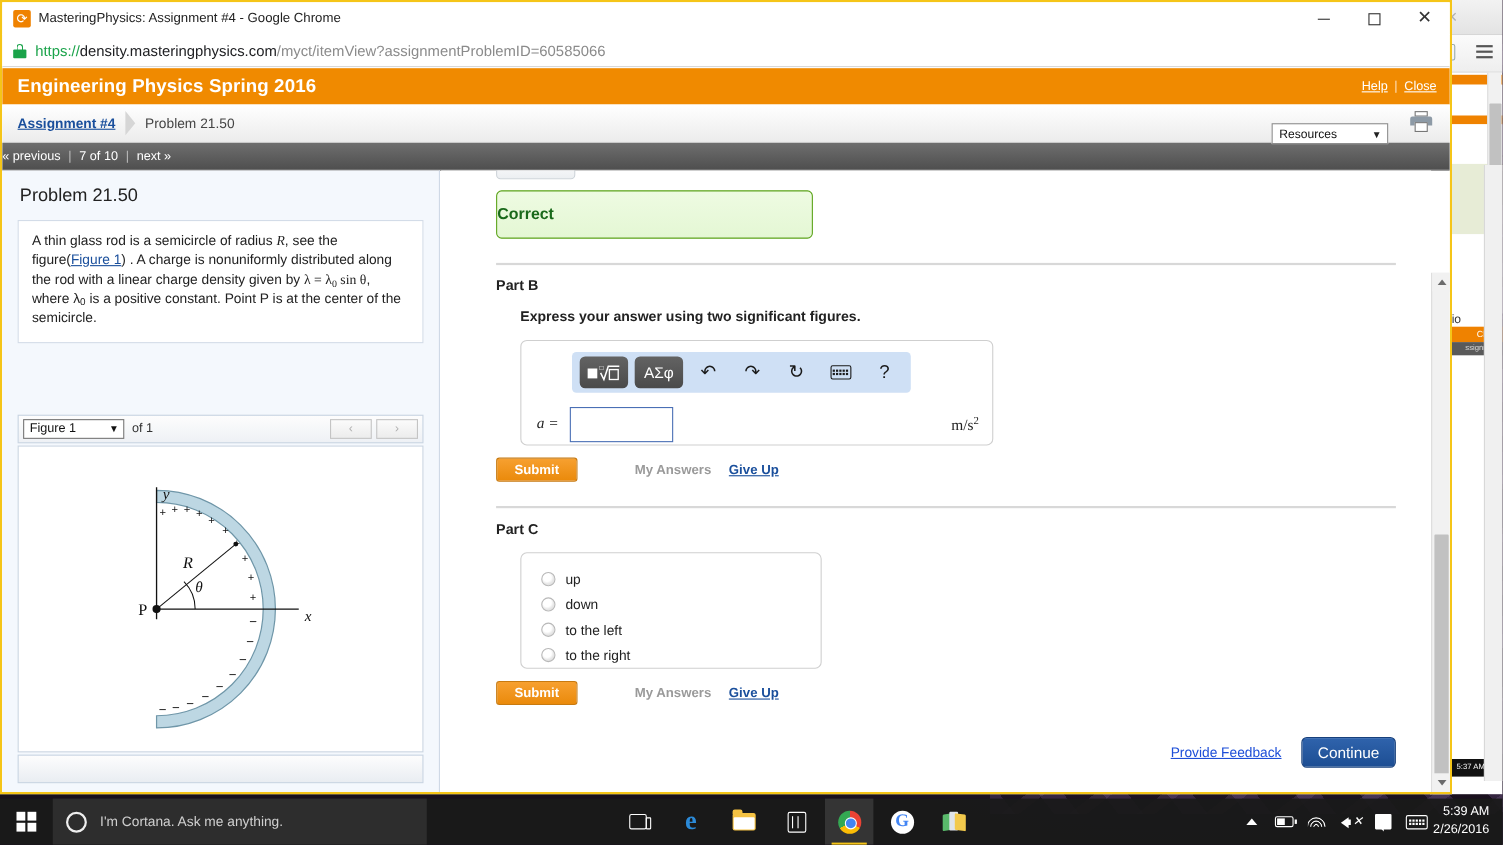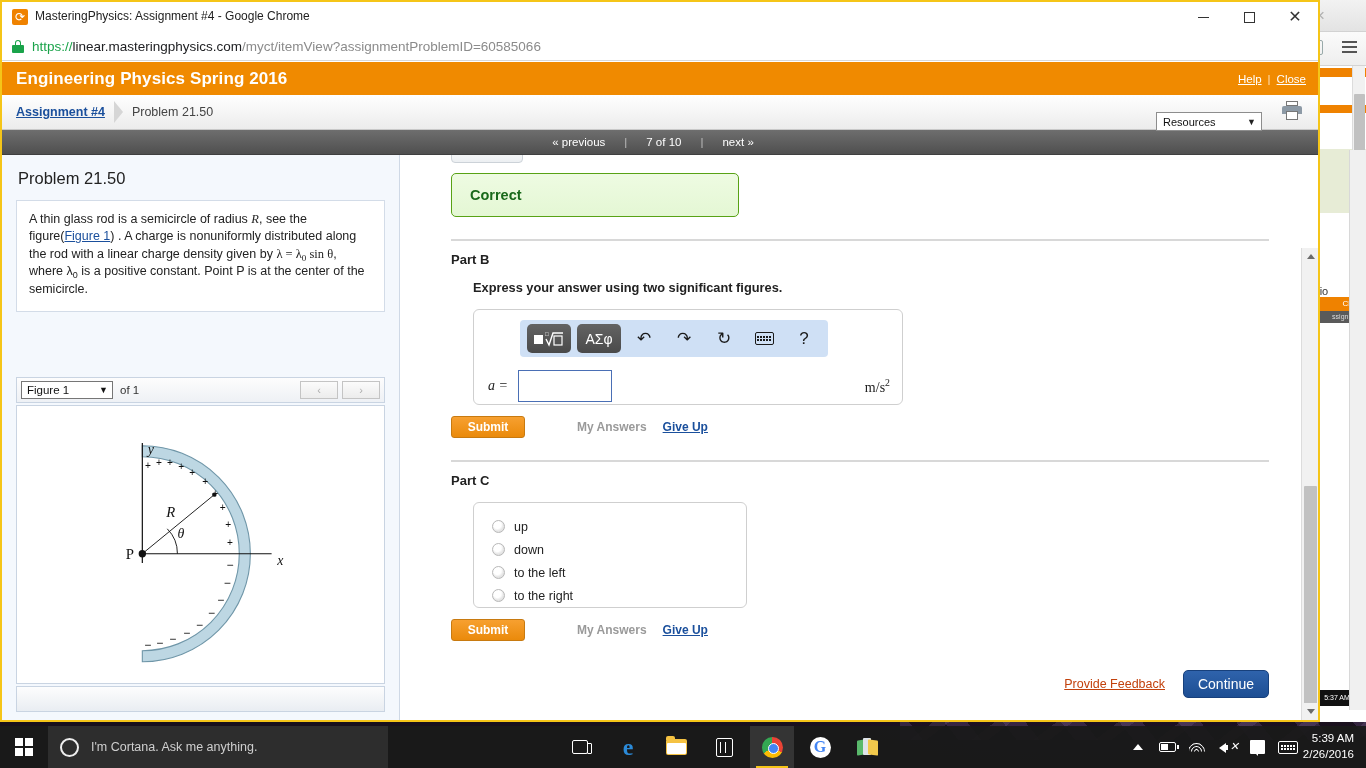--- a/index.html
+++ b/index.html
@@ -184,22 +184,22 @@
   }
   .print-icon {
     position: absolute; right: 16px; top: 6px; width: 20px; height: 19px;
   }
   .print-icon .top { position: absolute; left: 4px; top: 0; width: 12px; height: 5px; background: #fff; border: 1px solid #777; }
   .print-icon .mid { position: absolute; left: 0; top: 5px; width: 20px; height: 8px; background: #8d9aa6; border-radius: 2px 2px 0 0; }
   .print-icon .out { position: absolute; left: 4px; top: 10px; width: 12px; height: 9px; background: #fff; border: 1px solid #777; }
 
   .mp-navbar {
     height: 25px; background: linear-gradient(#6e6e6e,#4f4f4f);
-    display: flex; align-items: center; justify-content: center;
-    padding-right: 14px; border-bottom: 1px solid #3f3f3f; gap: 12px;
+    display: flex; align-items: center; justify-content: flex-start;
+    padding-right: 14px; border-bottom: 1px solid #3f3f3f;
   }
   .mp-navbar a, .mp-navbar span {
     color: #fff; font-size: 11.5px; text-decoration: none;
   }
   .mp-navbar .nv-sep { padding: 0 7px; color: #bdbdbd; }
 
   
   #mp-body { position: absolute; left: 0; top: 93px; right: 0; bottom: 0; }
 
   #left-pane {
@@ -251,21 +251,21 @@
   }
   .ghost-btn {
     position: absolute; left: 50px; top: -8px; width: 72px; height: 16px;
     background: linear-gradient(#fbfbfb,#eceff2);
     border: 1px solid #ccd2d8; border-radius: 4px;
   }
   .correct-box {
     margin-top: 18px; width: 288px; height: 44px;
     background: linear-gradient(#eefbe2,#e4f7d4);
     border: 1px solid #58a215; border-radius: 5px;
-    display: flex; align-items: center; padding-left: 18px;
+    display: flex; align-items: center; 
   }
   .correct-box .txt { font-size: 14.5px; font-weight: bold; color: #19691a; }
 
   .part-rule { border-top: 2px solid #d8d8d8; margin: 22px 0 0 0; }
   .part-label { font-size: 13px; font-weight: bold; color: #222; margin: 11px 0 0 0; }
   .part-q { font-size: 12.8px; color: #222; margin: 13px 0 0 22px; line-height: 1.4; }
   .part-hint { font-size: 12.8px; font-weight: bold; color: #222; margin: 13px 0 0 22px; }
 
   .answer-box {
     margin: 14px 0 0 22px; width: 430px; height: 96px;
@@ -327,21 +327,21 @@
     width: 13px; height: 13px; border-radius: 50%;
     background: radial-gradient(circle at 40% 35%, #fff 0 38%, #e8e8e8 60%, #d8d8d8 100%);
     border: 1px solid #b8b8b8;
   }
   .choice-label { margin-left: 9px; font-size: 12.5px; color: #222; }
 
   .footer-row {
     position: absolute; right: 32px; bottom: 22px;
     display: flex; align-items: center; gap: 18px;
   }
-  .provide-feedback { font-size: 12.5px; color: #c2410c; text-decoration: underline; }
+  .provide-feedback { font-size: 12.5px; color: #1d4ed8; text-decoration: underline; }
   .btn-continue {
     width: 86px; height: 28px; border-radius: 5px;
     background: linear-gradient(#2f63ac,#1d4e93);
     border: 1px solid #17407c; color: #fff; font-size: 14px;
     display: flex; align-items: center; justify-content: center;
   }
 
   
   #main-scroll {
     position: absolute; right: 0; top: 93px; bottom: 0; width: 17px;
@@ -487,21 +487,21 @@
           </div>
       </div>
     </div>
 
     <div class="omnibox-row">
       <div class="lock-icon">
         <div class="shackle"></div>
           <div class="body"></div>
       </div>
       <div class="url">
-        <span class="scheme">https://</span><span class="host">linear.masteringphysics.com</span><span class="path">/myct/itemView?assignmentProblemID=60585066</span>
+        <span class="scheme">https://</span><span class="host">density.masteringphysics.com</span><span class="path">/myct/itemView?assignmentProblemID=60585066</span>
       </div>
     </div>
 
     <div id="page">
 
       <div class="mp-header">
         <div class="mp-course">Engineering Physics Spring 2016</div>
         <div class="mp-links">
           <a href="#">Help</a><span class="sep">|</span><a href="#">Close</a>
         </div>

